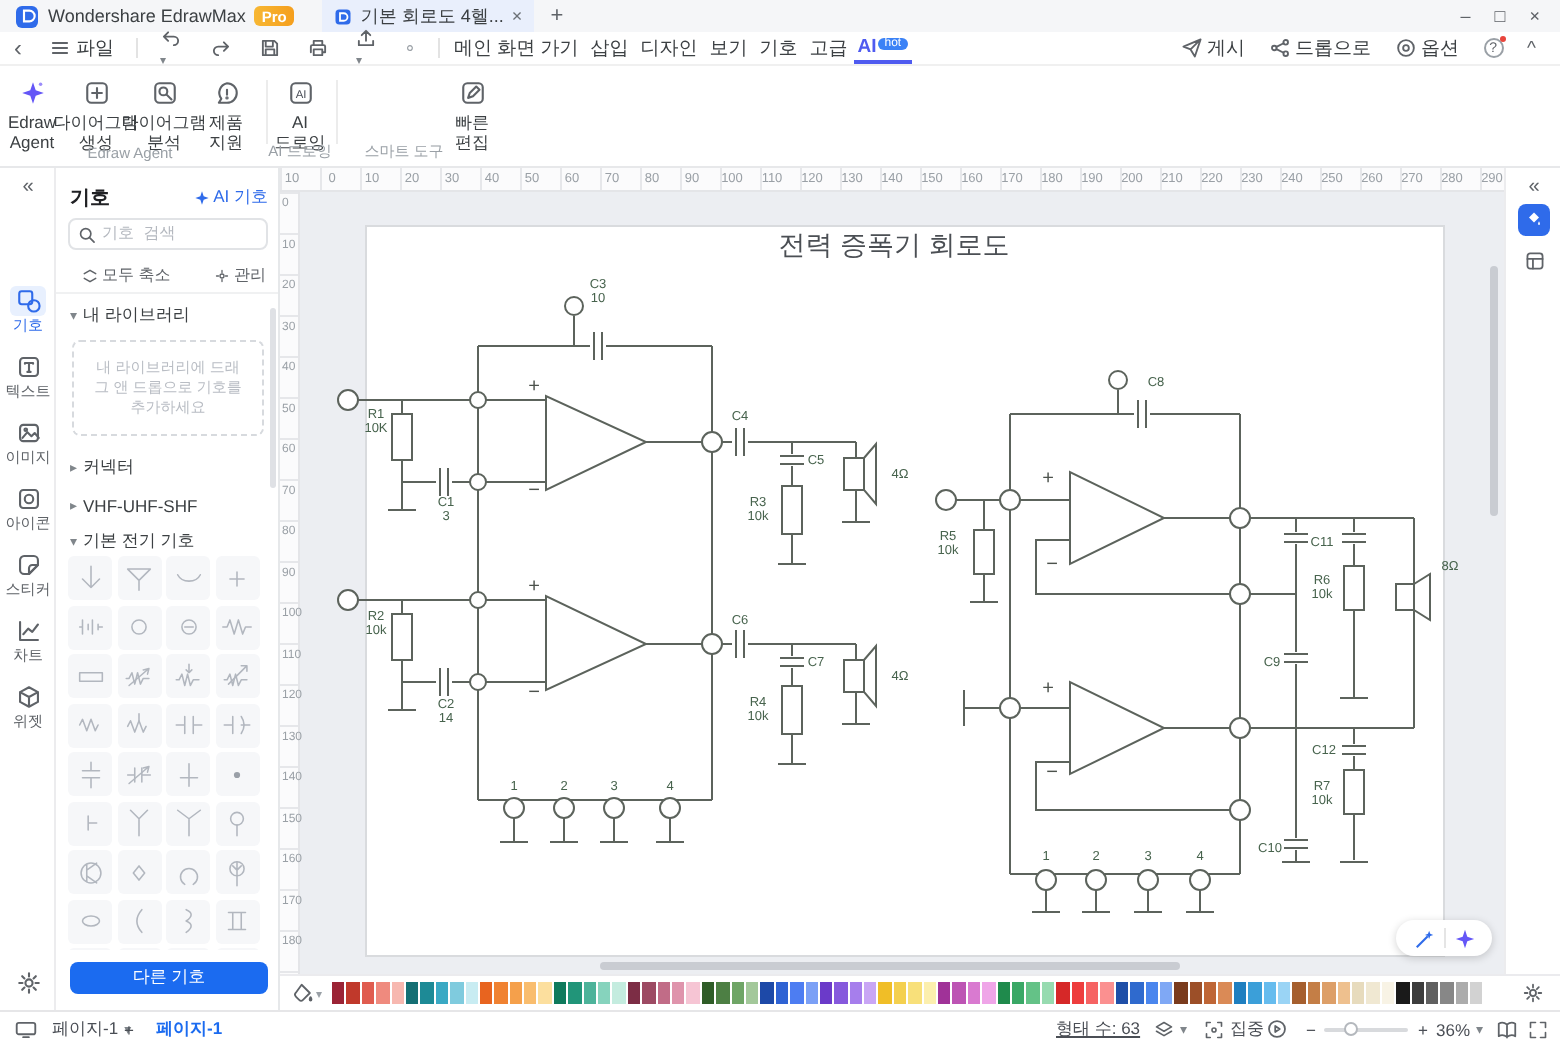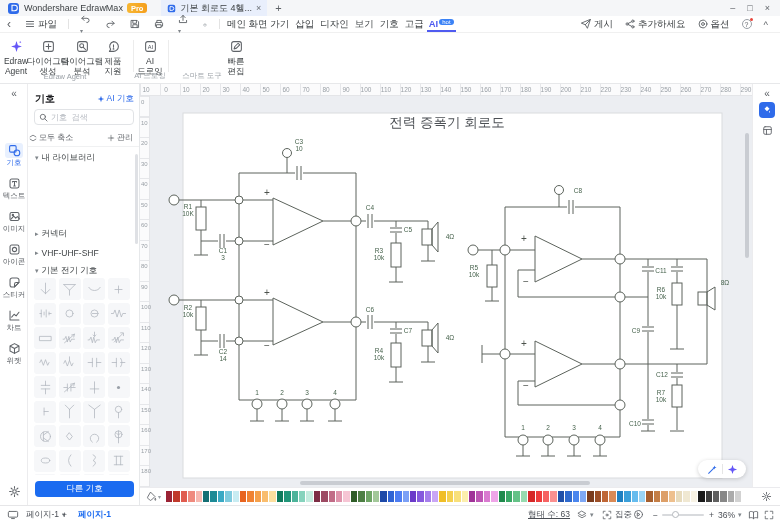--- a/index.html
+++ b/index.html
@@ -54,21 +54,21 @@
 
 
 #panel { position:absolute; left:28px; top:84px; width:112px; height:421px; background:#fff; border-right:1px solid #e6e8ea; }
 .p-head { position:absolute; left:7px; right:5px; top:8px; display:flex; align-items:center; }
 .p-title { font-size:10px; font-weight:bold; color:#202124; }
 .p-ai { margin-left:auto; color:#2f6bea; font-size:8.5px; display:flex; align-items:center; gap:2px; cursor:pointer; }
 .p-search { position:absolute; left:6px; top:25px; width:100px; height:16px; border:1px solid #e1e3e6; border-radius:4px;
   display:flex; align-items:center; padding:0 4px; gap:3px; background:#fff; }
 .p-search input { border:none; outline:none; width:72px; font-size:8px; color:#3c4043; font-family:Liberation Mono, monospace; }
 .p-search input::placeholder { color:#b4b8bf; }
-.p-row { position:absolute; left:1px; right:6px; top:48px; display:flex; align-items:center; font-size:8px; color:#5f6368; gap:2px; }
+.p-row { position:absolute; left:13px; right:6px; top:48px; display:flex; align-items:center; font-size:8px; color:#5f6368; gap:2px; }
 .p-row .mg { margin-left:auto; display:flex; align-items:center; gap:2px; cursor:pointer; }
 .p-div { position:absolute; left:0; right:0; top:62px; height:1px; background:#f0f1f2; }
 .p-sec { position:absolute; left:7px; font-size:8.5px; color:#3c4043; display:flex; gap:3px; align-items:center; cursor:pointer; }
 .caret { color:#80868b; font-size:7px; }
 .dropzone { position:absolute; left:8px; top:86px; width:96px; height:48px; border:1px dashed #d7dade; border-radius:4px;
   font-size:7.5px; color:#b9bdc4; display:flex; align-items:center; justify-content:center; text-align:center; padding:3px 10px; line-height:10px; }
 #symgrid { position:absolute; left:6px; top:194px; width:101px; height:197px; overflow:hidden;
   display:flex; flex-wrap:wrap; gap:2.5px; align-content:flex-start; }
 .sym { width:22px; height:22px; background:#f6f7f9; border-radius:3px; display:flex; align-items:center; justify-content:center; cursor:pointer; }
 .sym svg { width:17px; height:17px; stroke:#b2b7bf; fill:none; stroke-width:1.1; stroke-linecap:round; stroke-linejoin:round; }
@@ -191,21 +191,21 @@
           </svg>
           <span>게시</span>
         </span>
       <span class="mi">
           <svg class="ico" width="10" height="10" viewBox="0 0 14 14">
             <circle cx="3" cy="7" r="1.6"></circle>
             <circle cx="11" cy="3" r="1.6"></circle>
             <circle cx="11" cy="11" r="1.6"></circle>
             <path d="M4.5 6.2L9.5 3.7 M4.5 7.8l5 2.5"></path>
           </svg>
-          <span>추가하세요</span>
+          <span>드롭으로</span>
         </span>
       <span class="mi">
           <svg class="ico" width="10" height="10" viewBox="0 0 14 14">
             <circle cx="7" cy="7" r="5.5"></circle>
             <circle cx="7" cy="7" r="2"></circle>
           </svg>
           <span>옵션</span>
         </span>
       <span class="mi reddot" style="border:1px solid #9aa0a6;border-radius:50%;width:10px;height:10px;display:flex;align-items:center;justify-content:center;font-size:7px;color:#5f6368;">?</span>
       <span class="mi" style="color:#5f6368;">^</span>
@@ -394,20 +394,21 @@
             <path d="M8 2.5v2M8 11.5v2M2.5 8h2M11.5 8h2"></path>
           </svg>
         <span>관리</span>
       </span>
     </div>
     <div class="p-div"></div>
     <div class="p-sec" style="top:68px;">
       <span class="caret">▾</span>
       <span>내 라이브러리</span>
     </div>
+    <div class="dropzone">내 라이브러리에 드래그 앤 드롭으로 기호를 추가하세요</div>
     <div class="p-sec" style="top:144px;">
       <span class="caret">▸</span>
       <span>커넥터</span>
     </div>
     <div class="p-sec" style="top:164px;">
       <span class="caret">▸</span>
       <span>VHF-UHF-SHF</span>
     </div>
     <div class="p-sec" style="top:181px;">
       <span class="caret">▾</span>

